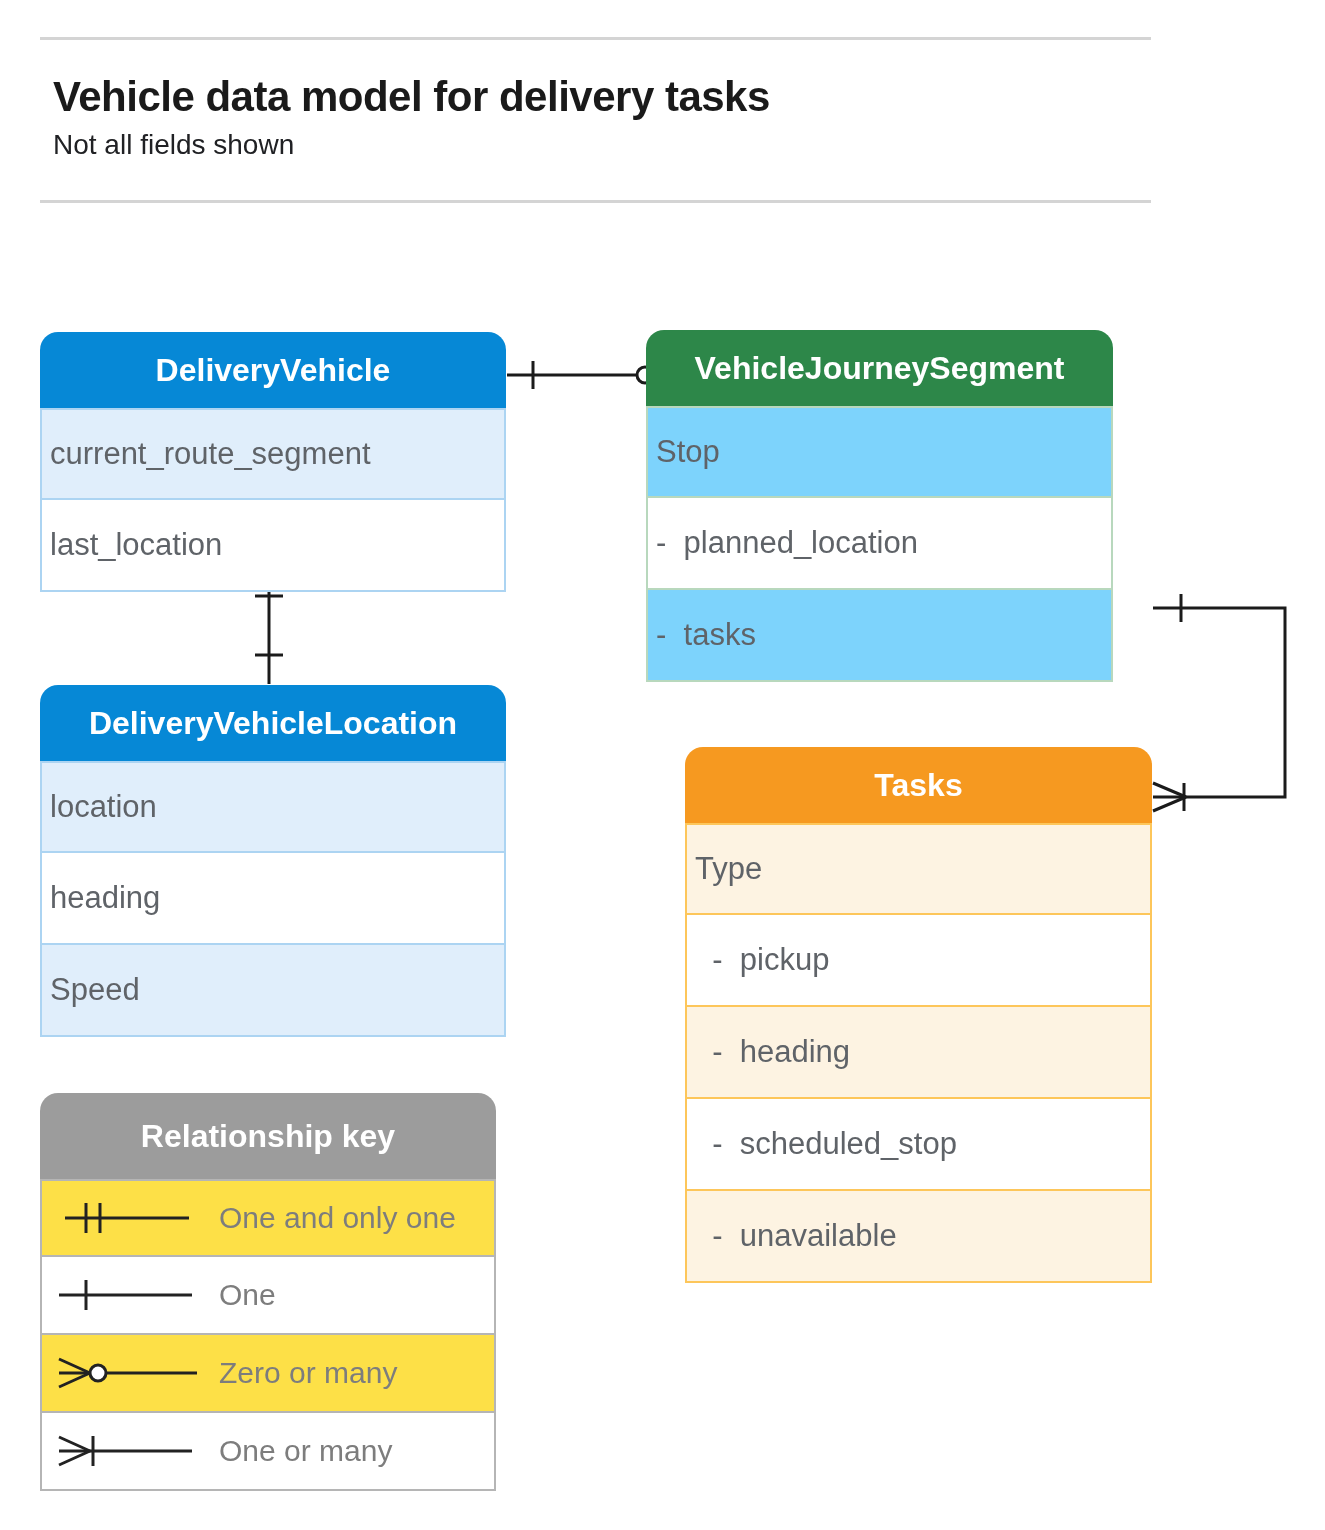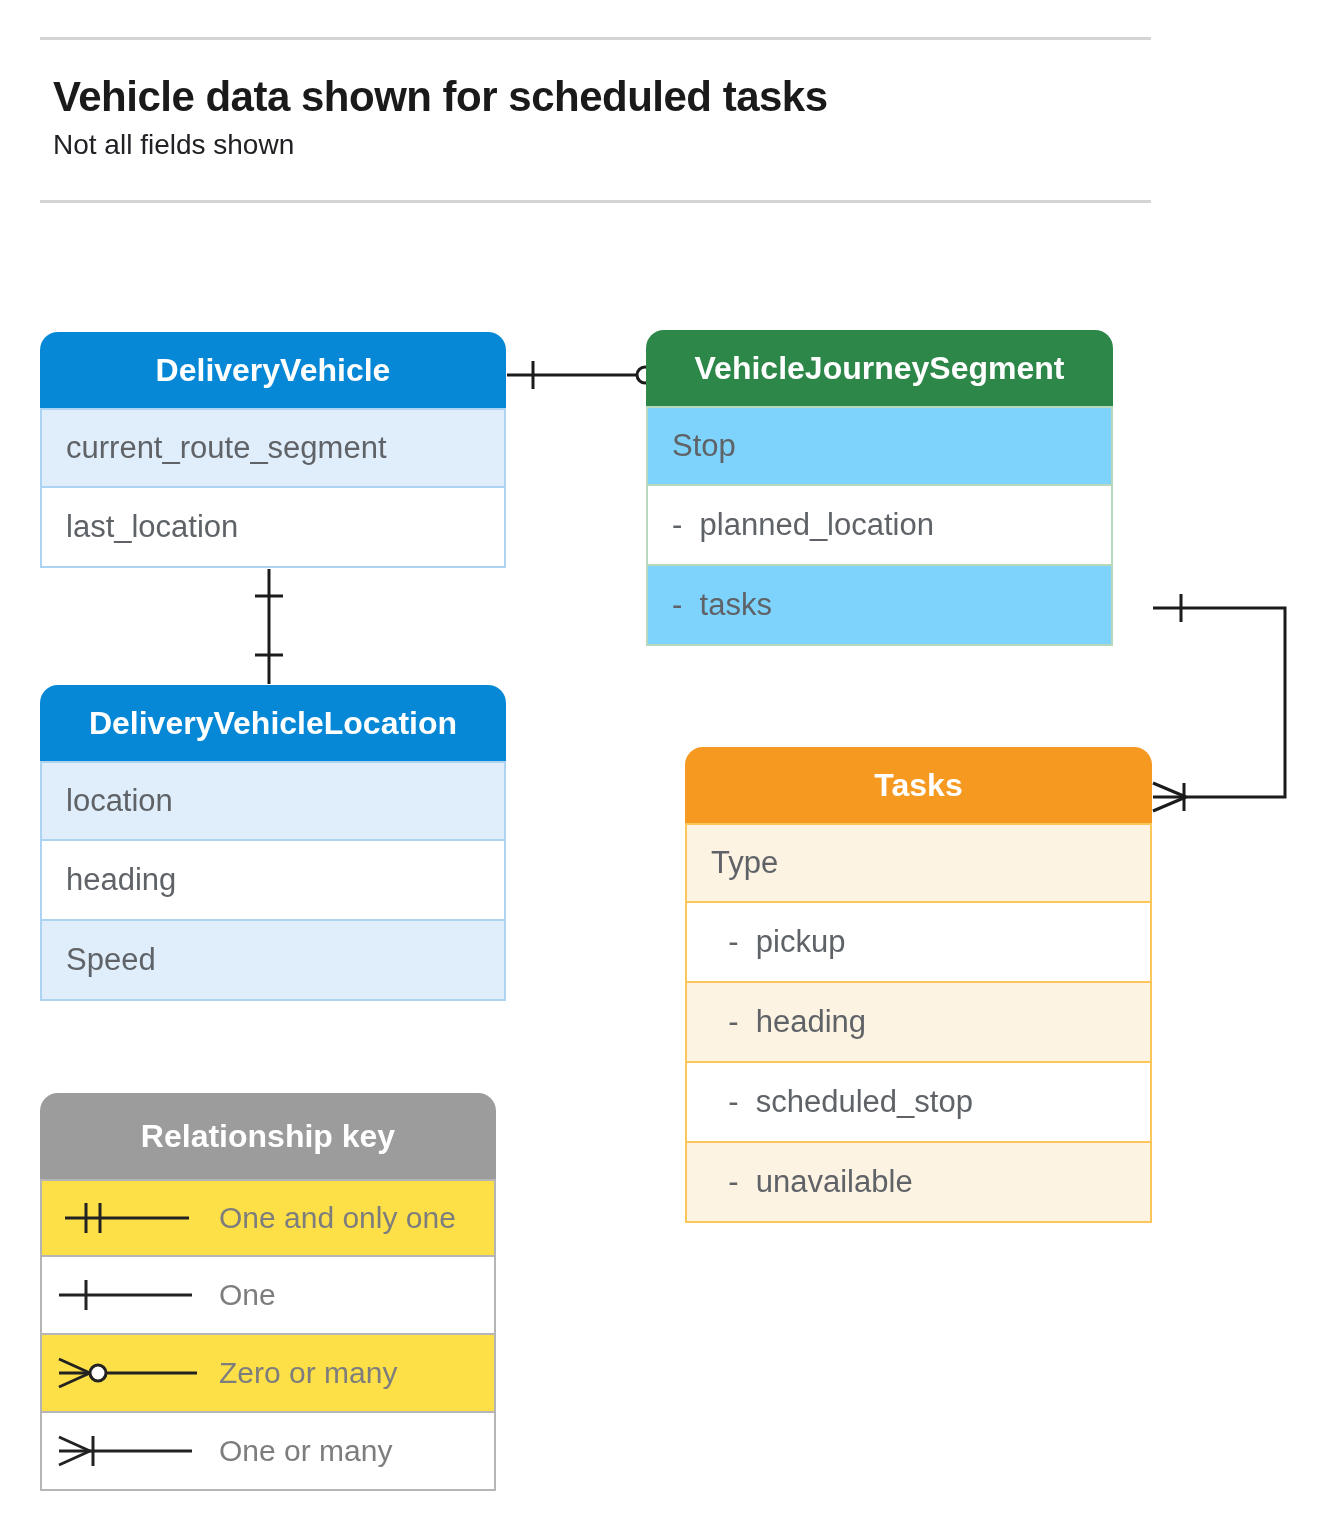--- a/index.html
+++ b/index.html
@@ -50,24 +50,24 @@
     height: 76px;
     border-radius: 18px 18px 0 0;
     display: flex;
     align-items: center;
     justify-content: center;
     color: #ffffff;
     font-size: 32px;
     font-weight: bold;
   }
   .e-row {
-    height: 80px;
+    height: 92px;
     display: flex;
     align-items: center;
-    padding-left: 24px;
+    padding-left: 8px;
     font-size: 31px;
     color: #5f6368;
     background: #ffffff;
     border-style: solid;
     border-width: 0 2px 2px 2px;
     white-space: pre;
   }
   .e-row.first { border-top-width: 2px; }
 
   .t-blue  .e-header { background: #0688d6; }
@@ -100,21 +100,21 @@
   }
   .connectors path { stroke: #1b1b1b; stroke-width: 3; fill: none; }
   .connectors circle { stroke: #1b1b1b; stroke-width: 3; fill: #ffffff; }
 </style>
 </head>
 <body>
 
 <div class="canvas">
 
   <div class="rule rule-top"></div>
-  <h1 class="page-title">Vehicle data shown for scheduled tasks</h1>
+  <h1 class="page-title">Vehicle data model for delivery tasks</h1>
   <p class="page-subtitle">Not all fields shown</p>
   <div class="rule rule-bottom"></div>
 
   <svg class="connectors" width="1325" height="1530" viewBox="0 0 1325 1530">
     <g>
       <path d="M507 375 H684"></path>
       <path d="M533 361 V389"></path>
       <path d="M653 375 L686 360 M653 375 L686 390"></path>
       <circle cx="645" cy="375" r="8"></circle>
     </g>

